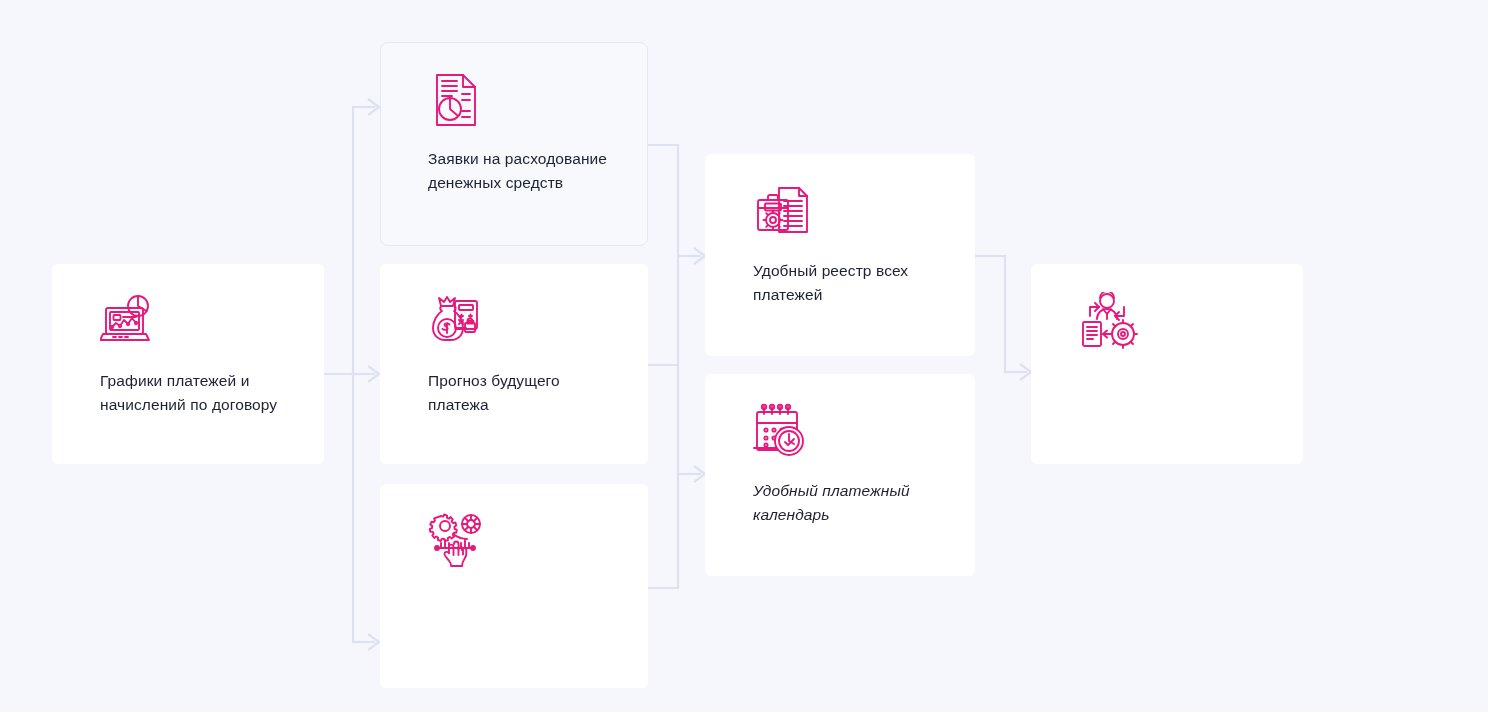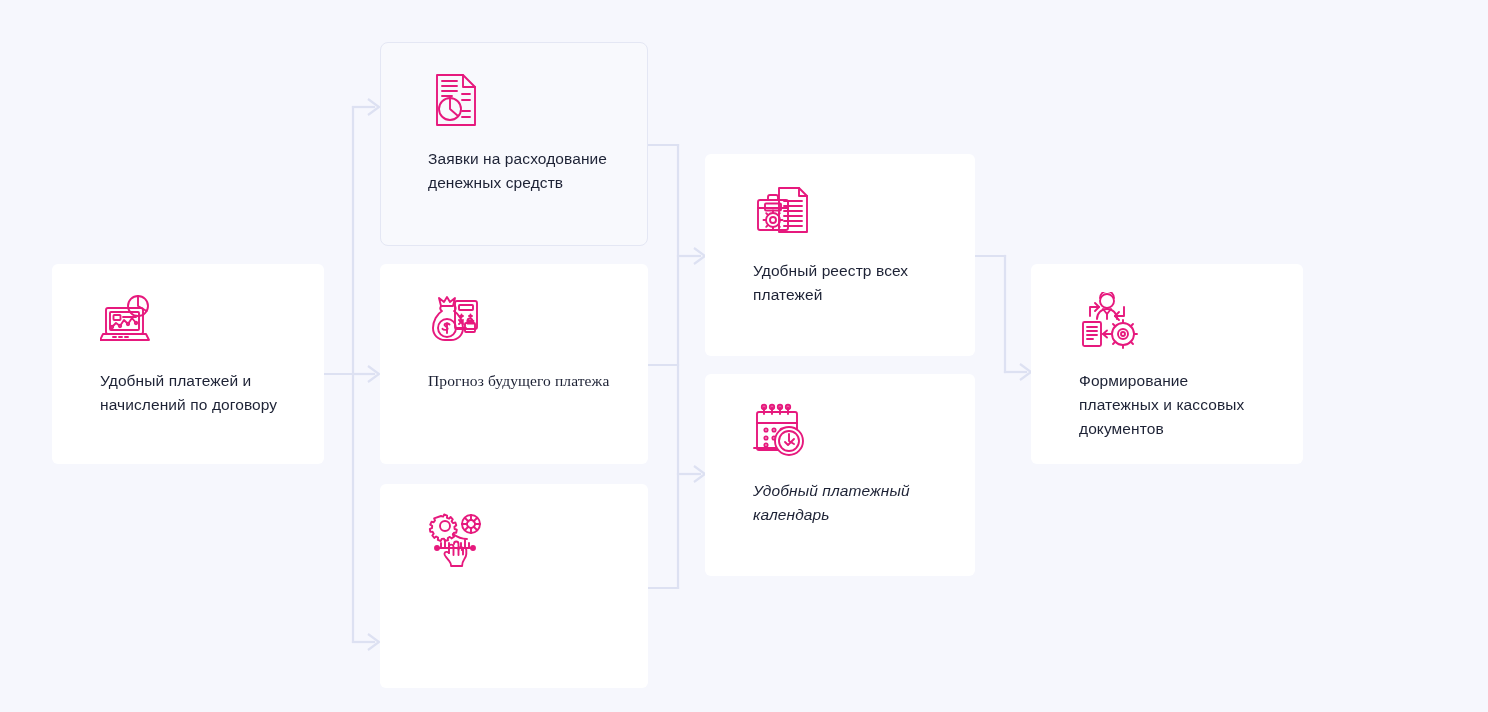--- a/index.html
+++ b/index.html
@@ -63,21 +63,21 @@
     line-height: 24px;
     color: #1d2235;
     letter-spacing: 0.1px;
   }
   .card.highlight .label {
     left: 47px;
     top: 104px;
   }
   .c-left  { left: 52px;   top: 264px; width: 272px; height: 200px; }
   .c-top   { left: 380px;  top: 42px;  width: 268px; height: 204px; }
-  .c-mid   { left: 380px;  top: 264px; width: 268px; height: 200px; font-family: Liberation Serif, serif; }
+  .c-mid   { left: 380px;  top: 264px; width: 268px; height: 200px; }
   .c-bot   { left: 380px;  top: 484px; width: 268px; height: 204px; }
   .c-reg   { left: 705px;  top: 154px; width: 270px; height: 202px; }
   .c-cal   { left: 705px;  top: 374px; width: 270px; height: 202px; font-style: italic; }
   .c-right { left: 1031px; top: 264px; width: 272px; height: 200px; }
 </style>
 </head>
 <body>
 
 <div id="diagram">
 
@@ -128,21 +128,21 @@
         <path d="M23 25h13"></path>
         <path d="M12 35l4-4 4 3 4-6 4 4 4-6 4 5"></path>
         <circle cx="12" cy="35" r="1.2" fill="#fff"></circle>
         <circle cx="20" cy="34" r="1.2" fill="#fff"></circle>
         <circle cx="28" cy="32" r="1.2" fill="#fff"></circle>
         <circle cx="36" cy="31" r="1.2" fill="#fff"></circle>
         <circle cx="38" cy="14" r="10"></circle>
         <path d="M38 14V4M38 14l8.6 5"></path>
       </svg>
     </span>
-    <div class="label">Удобный платежей и начислений по договору</div>
+    <div class="label">Графики платежей и начислений по договору</div>
   </div>
 
   <div class="card c-top highlight">
     <span class="icon-wrap">
       <svg viewBox="0 0 60 60" fill="none" stroke="#e6197d" stroke-width="1.9" stroke-linecap="round" stroke-linejoin="round">
         <path d="M9 5h26l12 12v38H9z"></path>
         <path d="M35 5v12h12"></path>
         <path d="M14 11h15M14 16h15M14 21h15M14 26h10"></path>
         <path d="M34 24h8M34 30h8M34 41h8M34 47h8"></path>
         <circle cx="22" cy="39" r="11"></circle>
@@ -253,16 +253,15 @@
         <rect x="4" y="30" width="18" height="24" rx="1.5"></rect>
         <path d="M8 35h10M8 39h10M8 43h10M8 47h6"></path>
         <path d="M33 42h-9"></path>
         <path d="M24 42l4-3.5M24 42l4 3.5"></path>
         <circle cx="44" cy="42" r="11"></circle>
         <circle cx="44" cy="42" r="5"></circle>
         <circle cx="44" cy="42" r="2"></circle>
         <path d="M44 31v-3M44 56v-3M33 42h-3M58 42h-3M36.5 34.5L34 32M54 32l-2.5 2.5M36.5 49.5L34 52M54 52l-2.5-2.5"></path>
       </svg>
     </span>
-    <div class="label">Формирование платежных и кассовых документов</div>
   </div>
 
 </div>
 
 </body></html>

